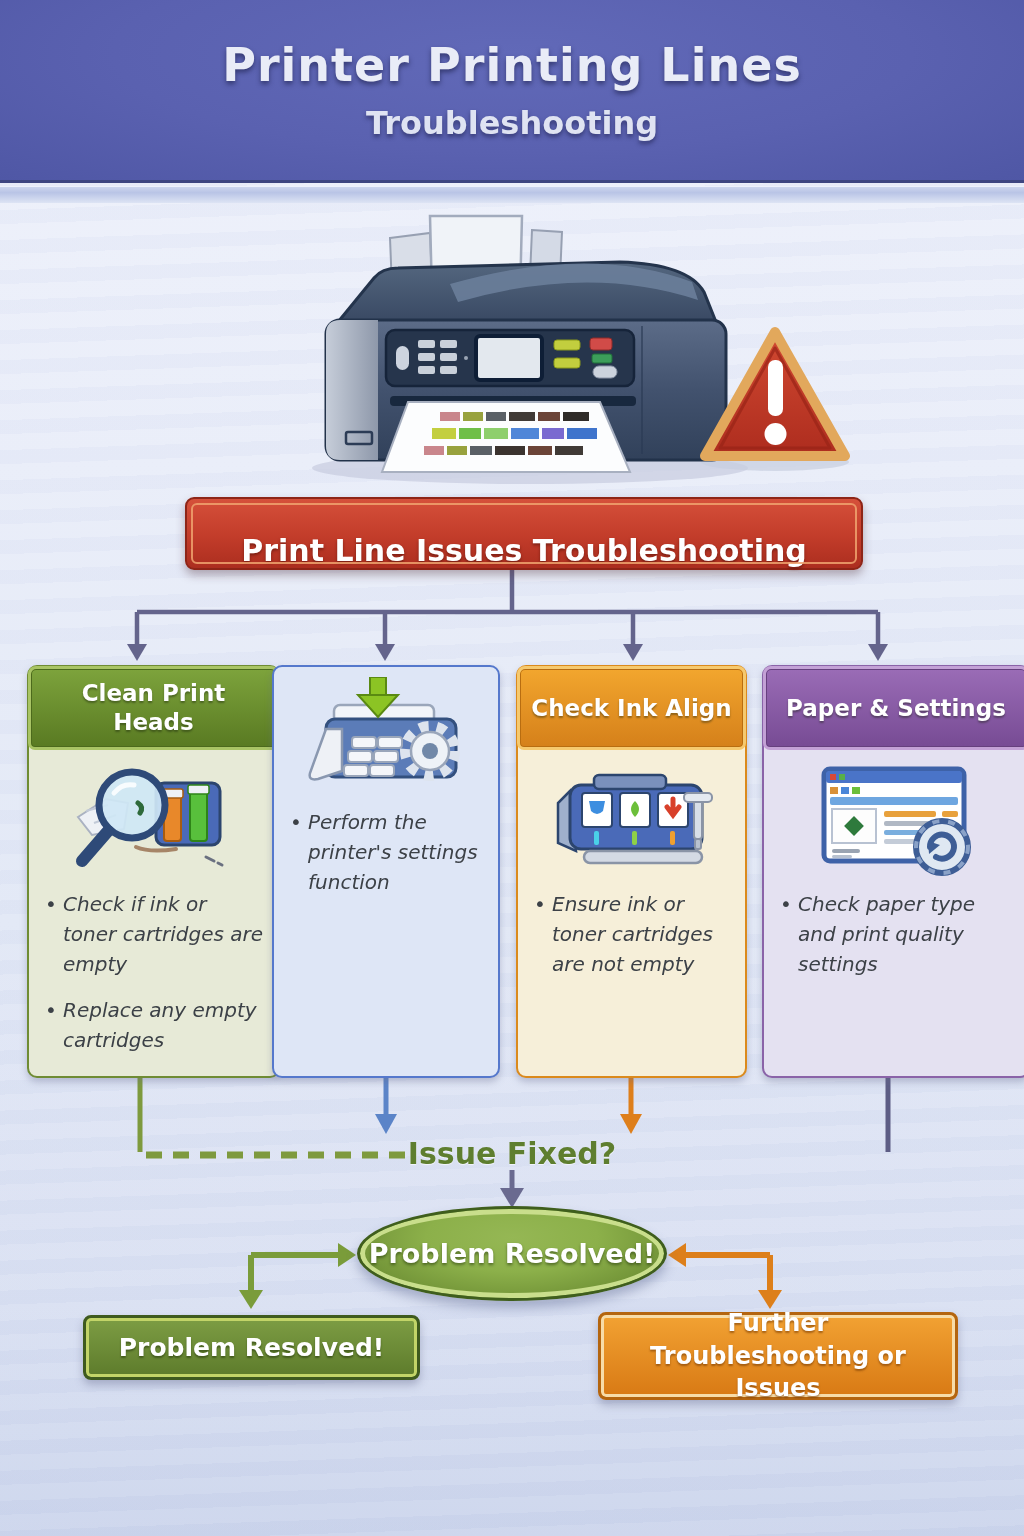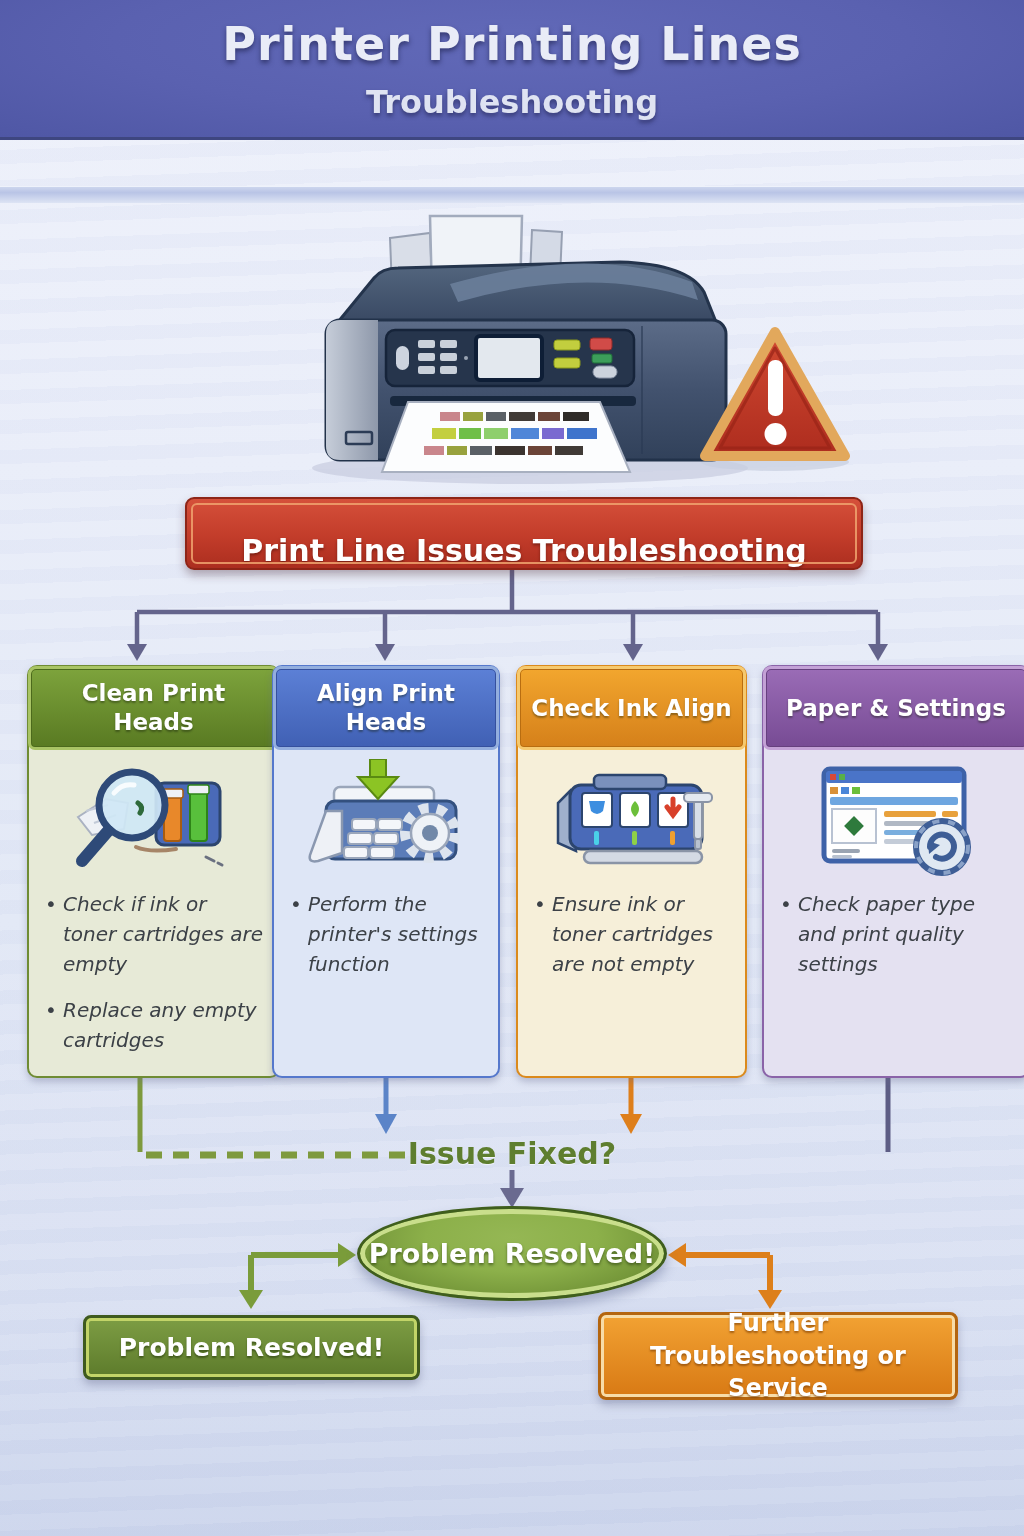--- a/index.html
+++ b/index.html
@@ -17,21 +17,21 @@
     --bullet-text:#3c4147;
   }
   *{margin:0;padding:0;box-sizing:border-box;}
   html,body{width:1024px;}
   body{font-family:"DejaVu Sans","Liberation Sans",sans-serif;}
   .page{position:relative;width:1024px;height:1536px;overflow:hidden;
     background:linear-gradient(180deg,#eef1fb 0%,#e9edf9 30%,#e2e8f6 60%,#d9e0f2 85%,#ccd5ec 100%);}
   .page::after{content:"";position:absolute;inset:0;pointer-events:none;
     background:repeating-linear-gradient(178deg,rgba(150,165,210,.05) 0 14px,rgba(255,255,255,.05) 14px 30px);}
   
-  .top-banner{position:absolute;left:0;top:0;width:1024px;height:140px;
+  .top-banner{position:absolute;left:0;top:0;width:1024px;height:183px;
     background:radial-gradient(ellipse at 50% 30%,#6169b8 0%,var(--header-bg) 55%,var(--header-bg2) 100%);
     border-bottom:3px solid #3e4680;display:flex;flex-direction:column;align-items:center;justify-content:center;gap:12px;z-index:3;}
   .top-banner h1{font-size:46px;font-weight:bold;color:#e9ecf7;letter-spacing:1px;
     text-shadow:0 3px 5px rgba(25,28,70,.6);}
   .top-banner h2{font-size:32px;font-weight:bold;color:#dfe3f2;text-shadow:0 3px 4px rgba(25,28,70,.55);}
   .band{position:absolute;left:0;top:186px;width:1024px;height:17px;z-index:3;
     background:linear-gradient(180deg,#cdd6ee 0%,#b9c4e6 35%,#dde4f4 100%);
     border-top:1px solid #eef2fb;}
   
   .printer-art{position:absolute;left:290px;top:200px;width:580px;height:300px;z-index:2;}
@@ -269,21 +269,20 @@
         <path d="M148 98 l8 4 M160 104 l4 2" stroke="#6a7080" stroke-width="3" stroke-linecap="round"></path>
       </svg>
       <ul>
         <li><span>Check if ink or toner cartridges are empty</span></li>
         <li><span>Replace any empty cartridges</span></li>
       </ul>
     </div>
   </section>
 
   <section class="col c2">
-    <div class="col-head">Align Print Heads</div>
     <div class="col-body">
       <svg class="col-icon" viewBox="0 0 192 120" aria-hidden="true">
         <rect x="44" y="28" width="100" height="20" rx="6" fill="#f2f5f9" stroke="#9aa6ba" stroke-width="2.5"></rect>
         <rect x="36" y="42" width="130" height="58" rx="9" fill="#5b7cb8" stroke="#33507e" stroke-width="3"></rect>
         <path d="M36 52 L20 96 q-2 8 8 6 L52 94 L52 52 Z" fill="#eef1f6" stroke="#8a98b0" stroke-width="2.5"></path>
         <g>
           <rect x="80" y="0" width="16" height="18" fill="#8cc424" stroke="#5a8a12" stroke-width="2"></rect>
           <polygon points="68,18 108,18 88,40" fill="#8cc424" stroke="#5a8a12" stroke-width="2"></polygon>
         </g>
         <g fill="#f4f6fa" stroke="#9aa6ba" stroke-width="2">
@@ -378,16 +377,16 @@
   <div class="issue-fixed">Issue Fixed?</div>
 
   <div class="ellipse">
     <span>Problem Resolved!</span>
   </div>
 
   <div class="out-box out-green">
     <span>Problem Resolved!</span>
   </div>
   <div class="out-box out-orange">
-    <span>Further Troubleshooting or Service</span>
+    <span>Further Troubleshooting or Issues</span>
   </div>
 
 </div>
 
 </body></html>

